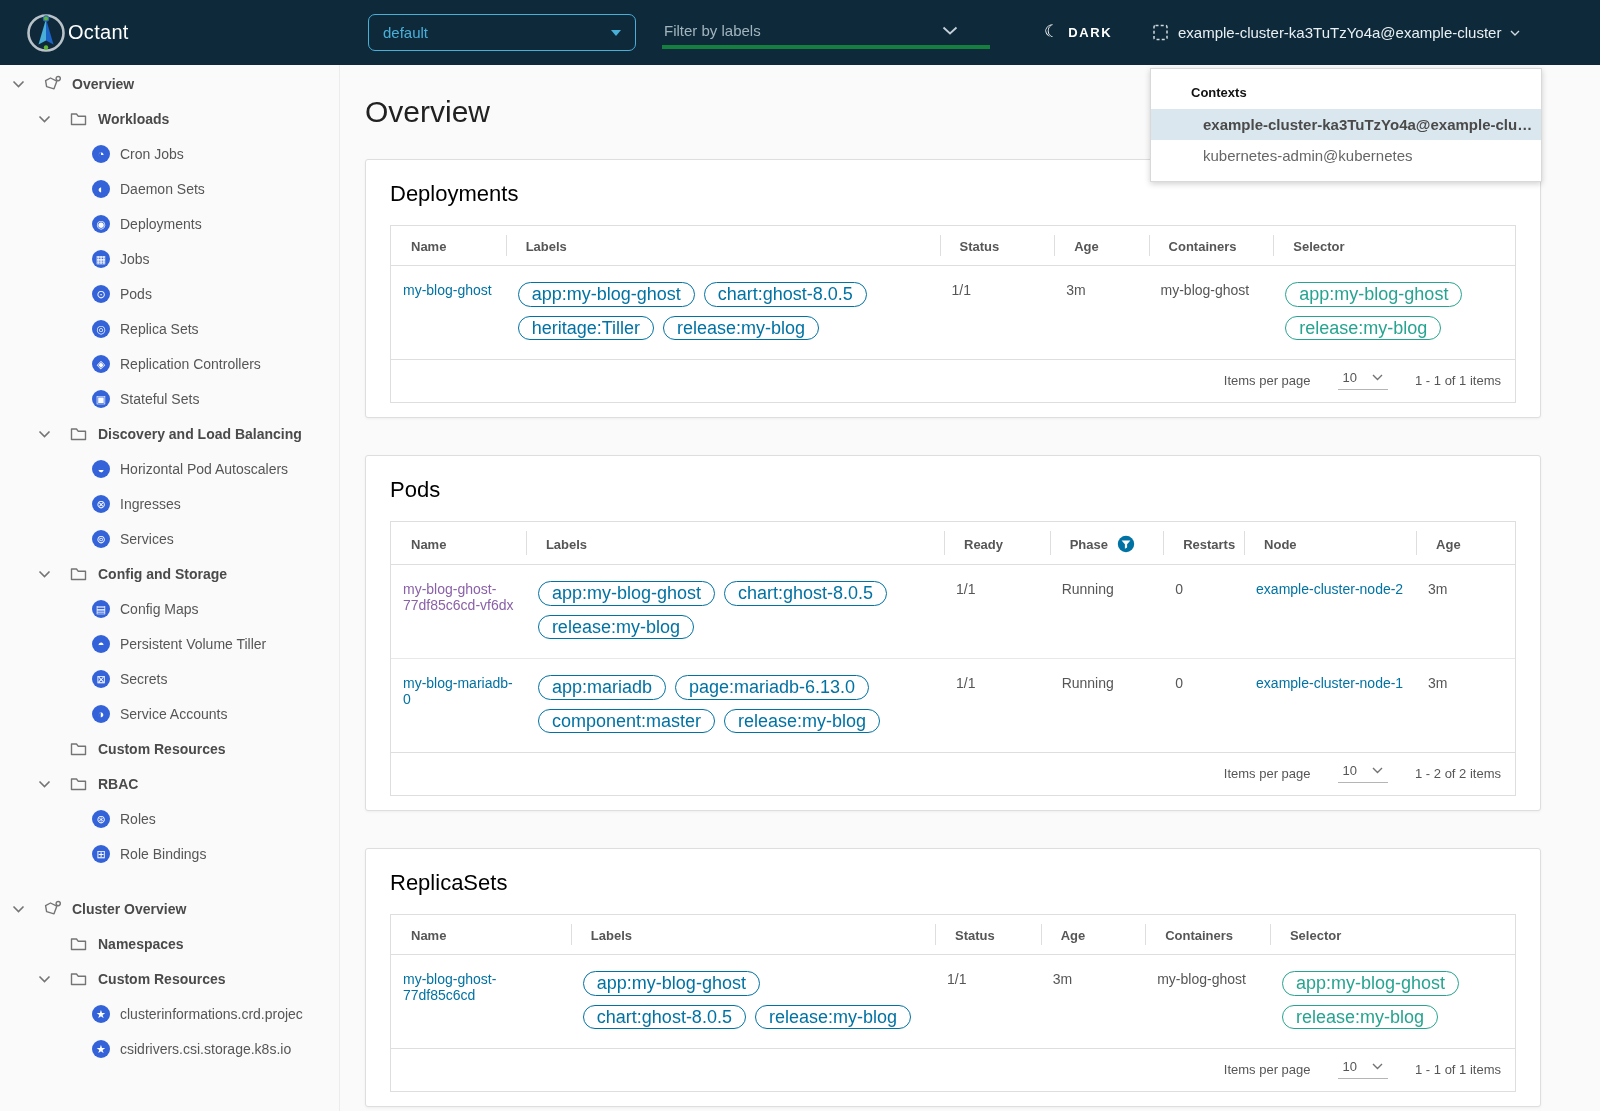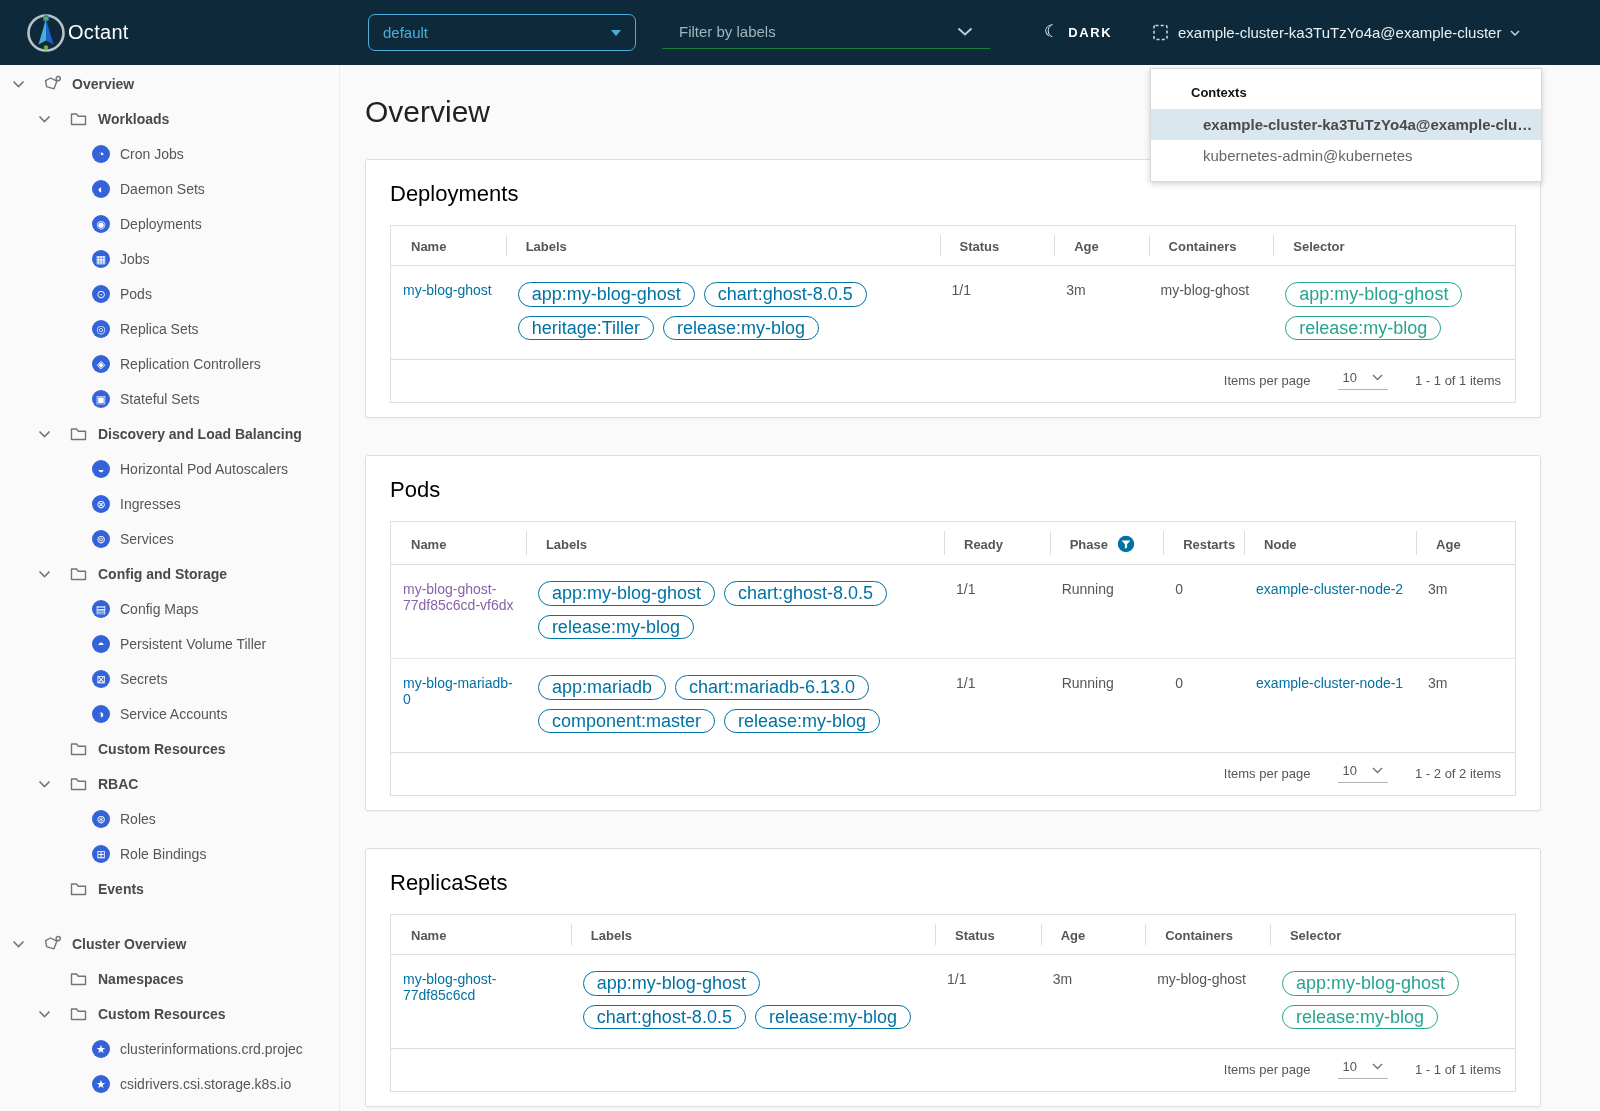--- a/index.html
+++ b/index.html
@@ -19,21 +19,21 @@
   .brand-title { color:#fff; font-size:20px; letter-spacing:.3px; }
   .ns-select {
     position:absolute; left:368px; top:14px; width:268px; height:37px;
     border:1px solid #49afd9; border-radius:7px; color:#49afd9;
     display:flex; align-items:center; justify-content:space-between;
     padding:0 14px; font-size:15px; cursor:pointer;
   }
   .ns-caret { width:0; height:0; border-left:5px solid transparent; border-right:5px solid transparent; border-top:6px solid #49afd9; }
   .label-filter {
     position:absolute; left:662px; top:15px; width:328px; height:34px;
-    border-bottom:1px solid #15803d; display:flex; align-items:center; justify-content:center;
+    border-bottom:4px solid #15803d; display:flex; align-items:center; justify-content:flex-start;
   }
   .label-filter input {
     background:transparent; border:none; outline:none; color:#a9bac4; font-size:15px;
     font-family:"Liberation Sans", sans-serif; width:280px;
   }
   .label-filter input::placeholder { color:#a2b4be; opacity:1; }
   .theme-toggle {
     position:absolute; left:1044px; top:0; height:65px; display:flex; align-items:center; gap:9px;
     color:#fff; cursor:pointer;
   }
@@ -324,29 +324,20 @@
         </span>
         <span class="side-label bold">RBAC</span>
       </div>
       <div class="side-row lvl2">
         <span class="k8s-badge">⊛</span>
         <span class="side-label">Roles</span>
       </div>
       <div class="side-row lvl2">
         <span class="k8s-badge">⊞</span>
         <span class="side-label">Role Bindings</span>
-      </div>
-      <div class="side-row lvl1">
-        <span class="exp-spacer"></span>
-        <span class="side-ico">
-          <svg width="17" height="14" viewBox="0 0 17 14">
-            <path d="M1.5 2h5l1.6 2.2h7.4v8.3h-14z" fill="none" stroke="#747474" stroke-width="1.4" stroke-linejoin="round"></path>
-          </svg>
-        </span>
-        <span class="side-label bold">Events</span>
       </div>
       <div class="side-row lvl0 gap-before">
         <span class="exp-chevron">
           <svg width="13" height="8" viewBox="0 0 13 8">
             <polyline points="1.5,1.5 6.5,6.5 11.5,1.5" fill="none" stroke="#747474" stroke-width="1.6"></polyline>
           </svg>
         </span>
         <span class="side-ico">
           <svg width="19" height="17" viewBox="0 0 19 17">
             <path d="M7.5 3 L13.8 6.2 L11 13.8 L3.6 11.6 L2.6 5.6 Z" fill="none" stroke="#747474" stroke-width="1.4" stroke-linejoin="round"></path>
@@ -482,21 +473,21 @@
                 <td><a class="cell-link visited" href="#">my-blog-ghost-77df85c6cd-vf6dx</a></td>
                 <td><span class="pill">app:my-blog-ghost</span><span class="pill">chart:ghost-8.0.5</span><span class="pill">release:my-blog</span></td>
                 <td><span>1/1</span></td>
                 <td><span>Running</span></td>
                 <td><span>0</span></td>
                 <td><a class="cell-link" href="#">example-cluster-node-2</a></td>
                 <td><span>3m</span></td>
               </tr>
               <tr>
                 <td><a class="cell-link" href="#">my-blog-mariadb-0</a></td>
-                <td><span class="pill">app:mariadb</span><span class="pill">chart:mariadb-6.13.0</span><span class="pill">component:master</span><span class="pill">release:my-blog</span></td>
+                <td><span class="pill">app:mariadb</span><span class="pill">page:mariadb-6.13.0</span><span class="pill">component:master</span><span class="pill">release:my-blog</span></td>
                 <td><span>1/1</span></td>
                 <td><span>Running</span></td>
                 <td><span>0</span></td>
                 <td><a class="cell-link" href="#">example-cluster-node-1</a></td>
                 <td><span>3m</span></td>
               </tr>
             </tbody>
           </table>
           <div class="grid-footer">
             <span>Items per page</span>

